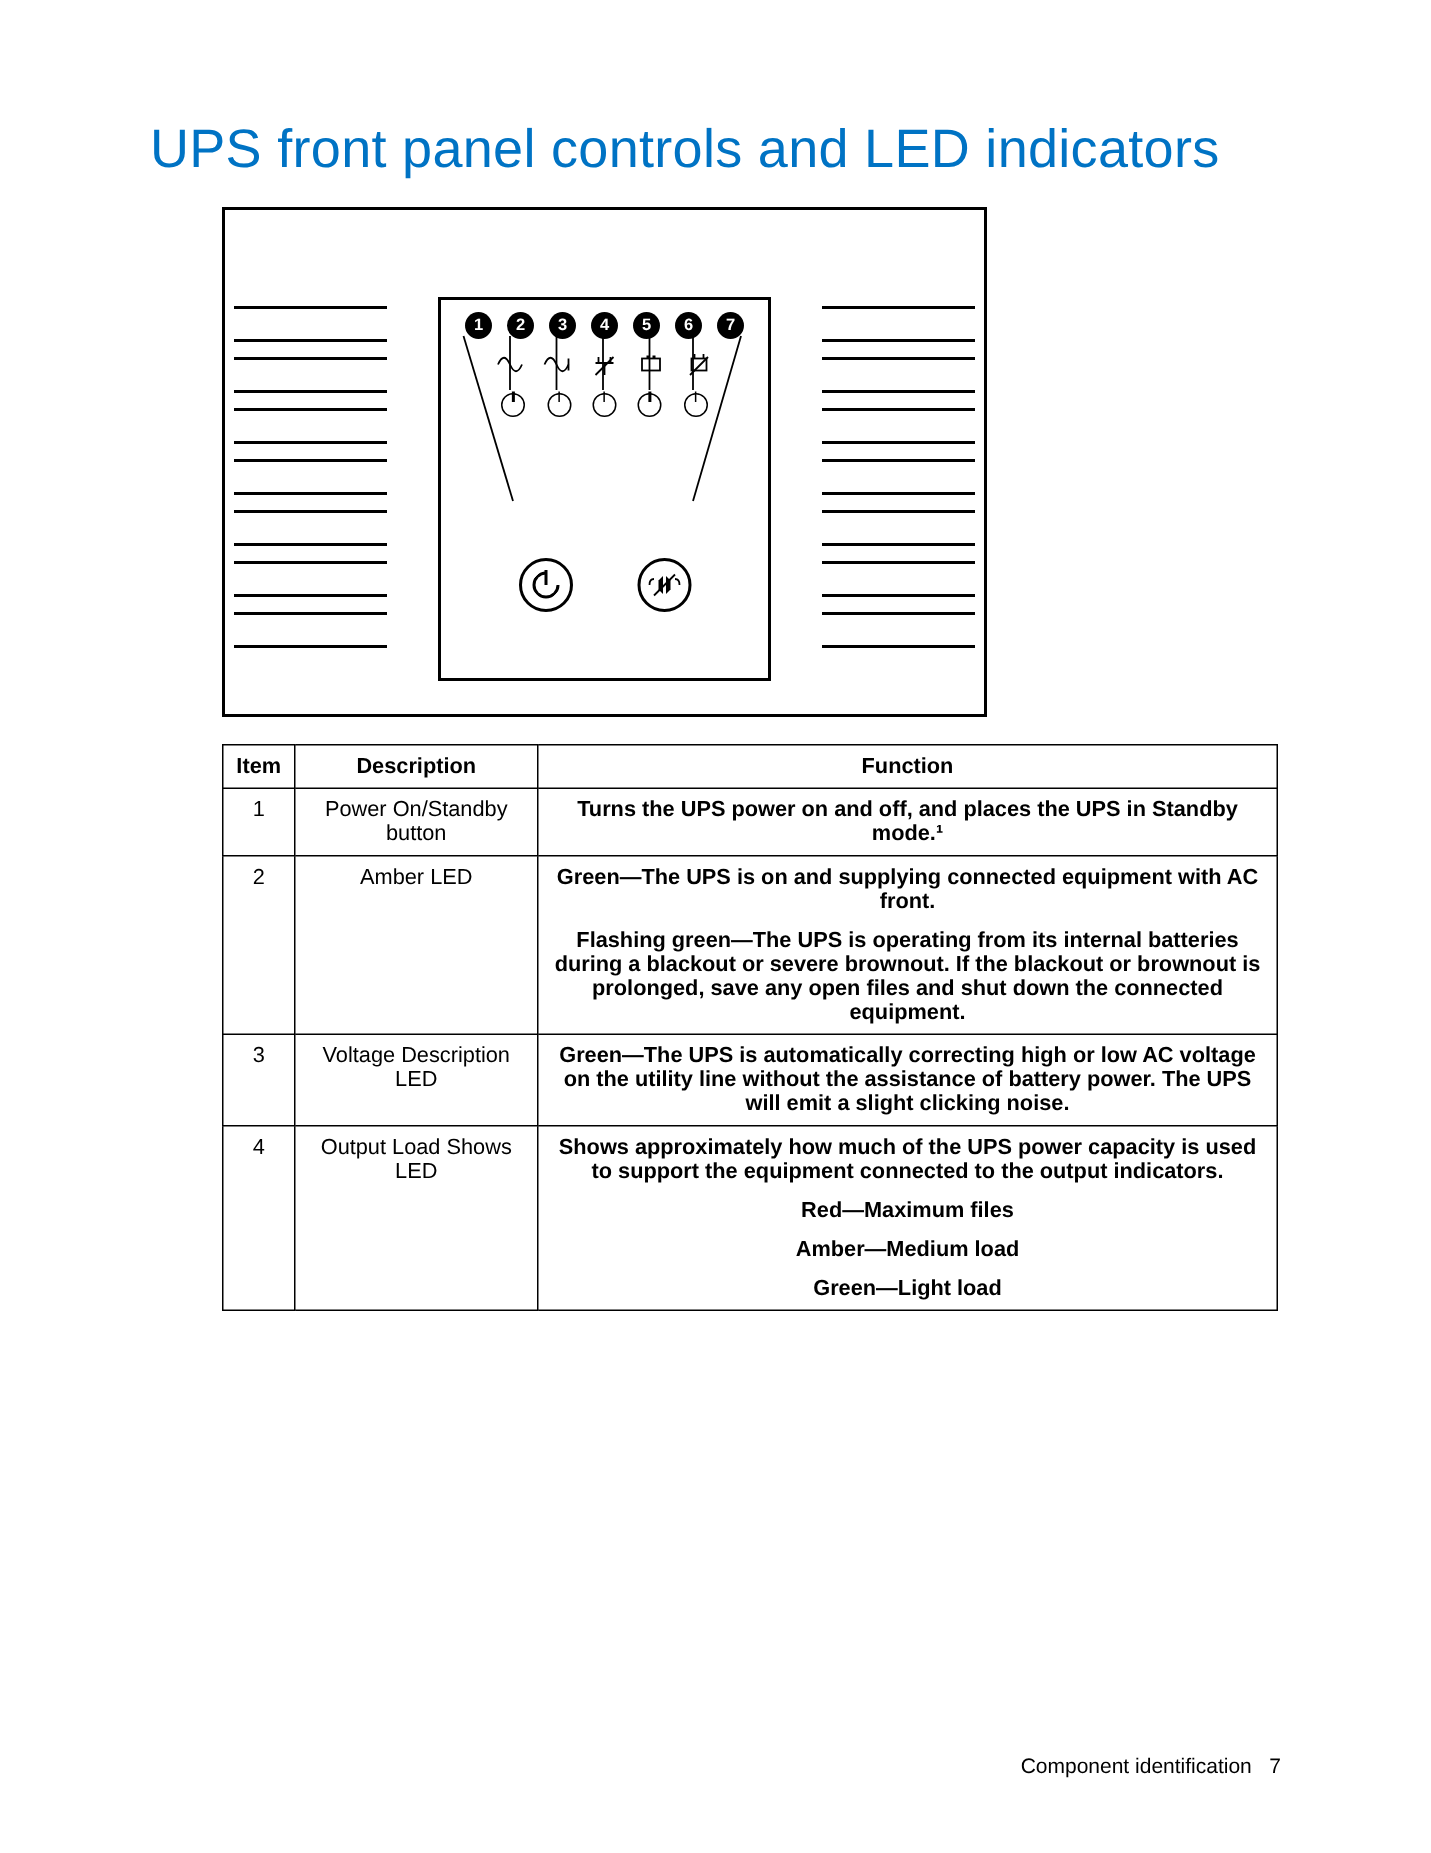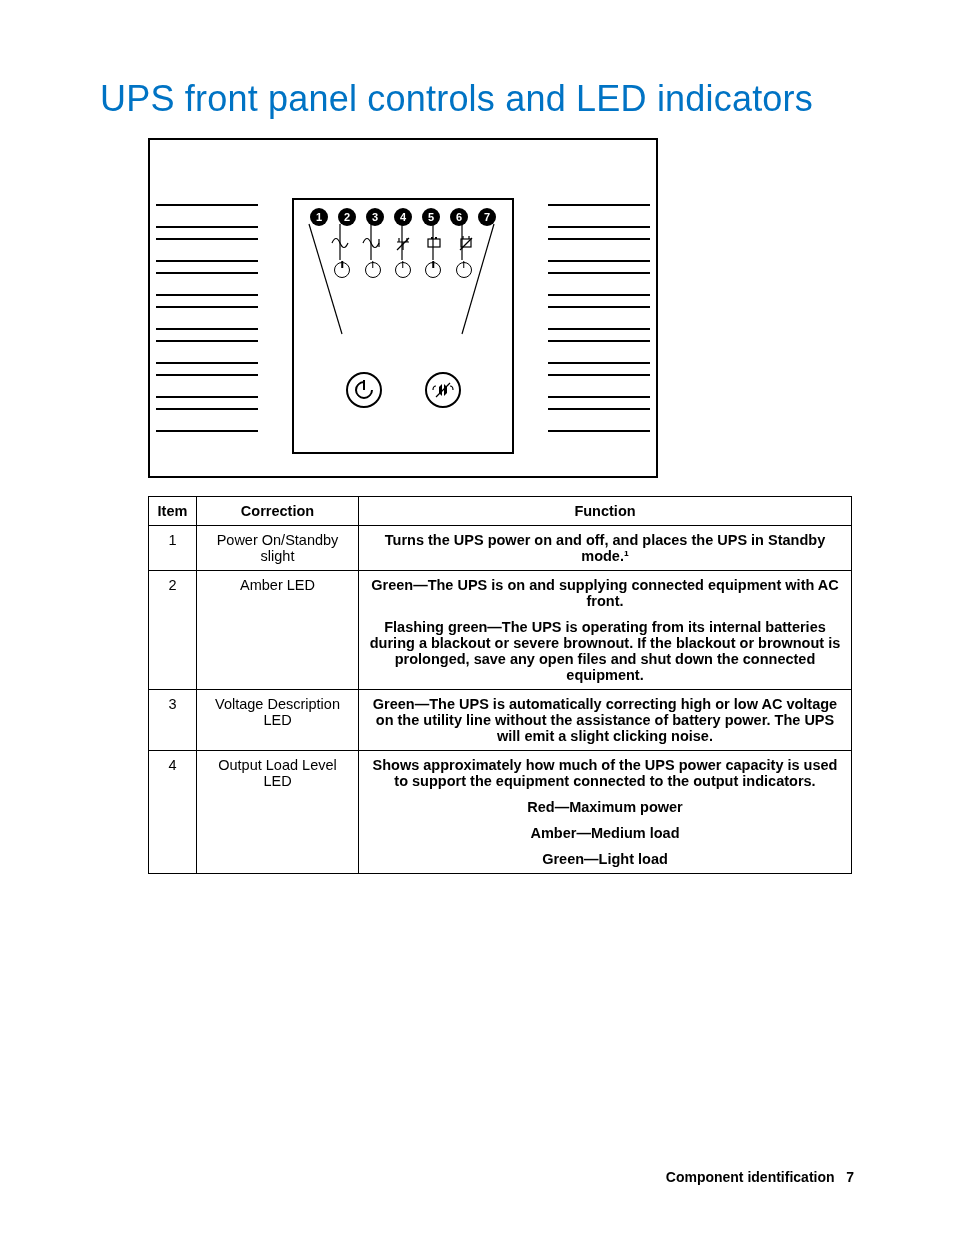--- a/index.html
+++ b/index.html
@@ -202,21 +202,21 @@
   table.spec col.c3 { }
   .fn-cell p { margin: 0 0 10px 0; font-weight: bold; }
   .fn-cell p:last-child { margin-bottom: 0; }
 
   .footer {
     position: absolute;
     bottom: 50px;
     right: 100px;
     font-family: "Futura", "Century Gothic", "Arial", sans-serif;
     font-size: 14px;
-    font-weight: 700;
+    font-weight: 400;
   }
 </style>
 </head>
 <body>
 
 <div class="page">
 
   <h1 class="title">UPS front panel controls and LED indicators</h1>
 
   <div class="diagram">
@@ -323,28 +323,28 @@
 
   <table class="spec">
     <colgroup>
         <col class="c1">
         <col class="c2">
         <col class="c3">
       </colgroup>
     <thead>
       <tr>
         <th>Item</th>
-        <th>Correction</th>
+        <th>Description</th>
         <th>Function</th>
       </tr>
     </thead>
     <tbody>
       <tr>
         <td>1</td>
-        <td>Power On/Standby slight</td>
+        <td>Power On/Standby button</td>
         <td class="fn-cell">
           <p>Turns the UPS power on and off, and places the UPS in Standby mode.¹</p>
         </td>
       </tr>
       <tr>
         <td>2</td>
         <td>Amber LED</td>
         <td class="fn-cell">
           <p>Green—The UPS is on and supplying connected equipment with AC front.</p>
           <p>Flashing green—The UPS is operating from its internal batteries during a blackout or severe brownout. If the blackout or brownout is prolonged, save any open files and shut down the connected equipment.</p>
@@ -352,24 +352,24 @@
       </tr>
       <tr>
         <td>3</td>
         <td>Voltage Description LED</td>
         <td class="fn-cell">
           <p>Green—The UPS is automatically correcting high or low AC voltage on the utility line without the assistance of battery power. The UPS will emit a slight clicking noise.</p>
         </td>
       </tr>
       <tr>
         <td>4</td>
-        <td>Output Load Level LED</td>
+        <td>Output Load Shows LED</td>
         <td class="fn-cell">
           <p>Shows approximately how much of the UPS power capacity is used to support the equipment connected to the output indicators.</p>
-          <p>Red—Maximum power</p>
+          <p>Red—Maximum files</p>
           <p>Amber—Medium load</p>
           <p>Green—Light load</p>
         </td>
       </tr>
     </tbody>
   </table>
 
   <div class="footer">
     <span>Component identification</span>&nbsp;&nbsp;&nbsp;<span>7</span>
   </div>

